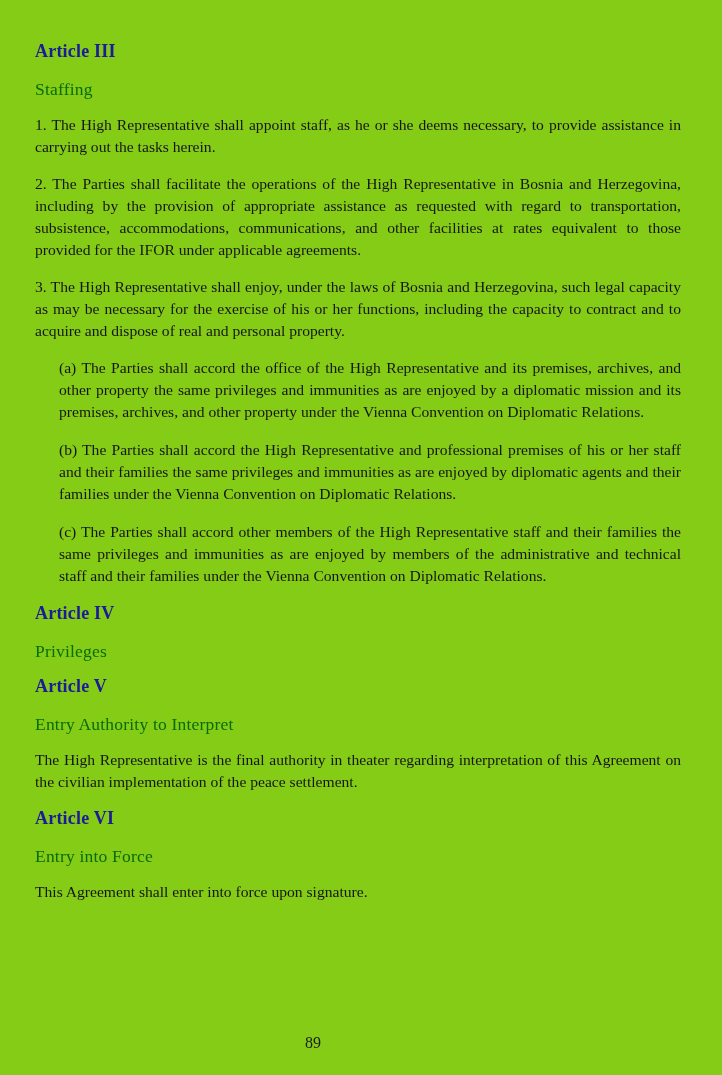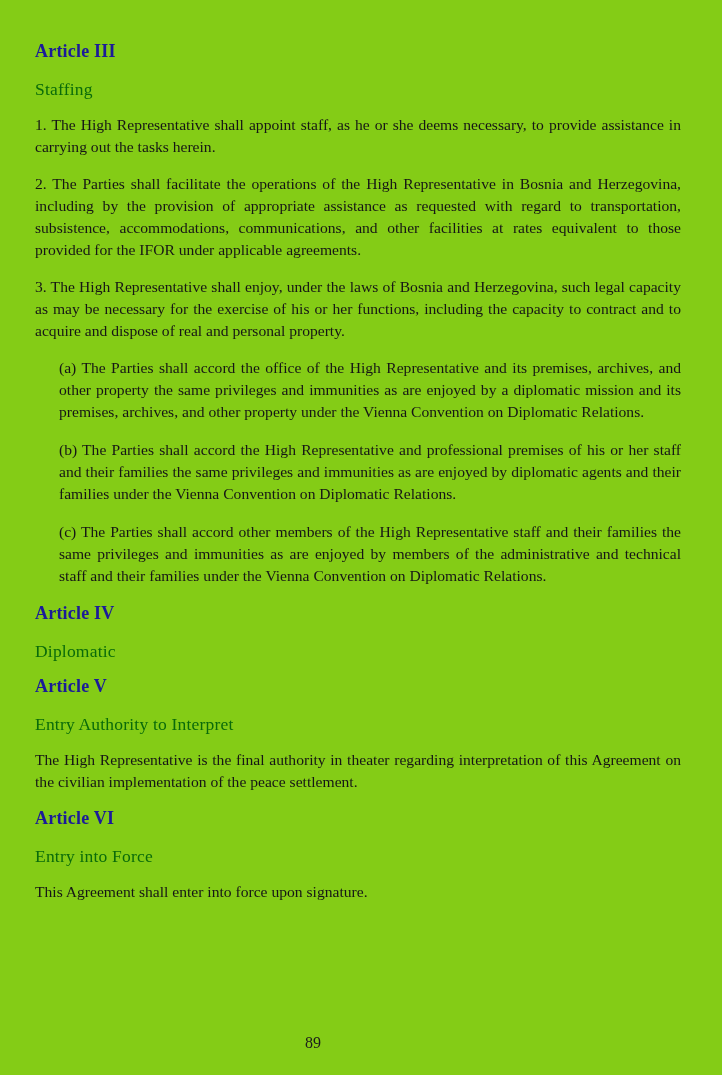--- a/index.html
+++ b/index.html
@@ -64,21 +64,21 @@
 
   <p class="para">1.  The High Representative shall appoint staff, as he or  she deems necessary, to provide assistance in carrying out the tasks herein.</p>
   <p class="para">2.  The Parties shall facilitate the operations of the High Representative in Bosnia and Herzegovina,  including by the provision of appropriate assistance as requested with regard to transportation, subsistence, accommodations, communications, and other  facilities at rates equivalent to those provided for the IFOR under applicable agreements.</p>
   <p class="para">3.  The High Representative shall enjoy, under the laws of Bosnia and Herzegovina, such legal capacity  as may be necessary for the exercise of his or her functions, including the capacity to contract and to acquire and dispose of real and personal property.</p>
 
   <p class="para para-indent">(a) The Parties shall accord the office of the High Representative and its premises, archives, and other property the same privileges and immunities as  are enjoyed by a diplomatic  mission and its premises, archives, and other property under the Vienna Convention on Diplomatic Relations.</p>
   <p class="para para-indent">(b) The  Parties shall  accord the High Representative and professional premises of his or her  staff  and  their families the same privileges and immunities as are enjoyed by diplomatic agents and their families under the Vienna Convention on Diplomatic Relations.</p>
   <p class="para para-indent">(c) The Parties shall accord other members of the High Representative staff and their families the same privileges and immunities as are enjoyed by members of the administrative and technical staff and their families under the Vienna Convention on Diplomatic Relations.</p>
 
   <h1 class="h-article">Article IV</h1>
-  <h2 class="h-sub">Diplomatic</h2>
+  <h2 class="h-sub">Privileges</h2>
 
   <h1 class="h-article">Article V</h1>
   <h2 class="h-sub">Entry Authority to Interpret</h2>
   <p class="para">The High Representative is the final authority in theater regarding interpretation of this Agreement on the civilian implementation of the peace settlement.</p>
 
   <h1 class="h-article">Article VI</h1>
   <h2 class="h-sub">Entry into Force</h2>
   <p class="para">This Agreement shall enter into force upon signature.</p>
 
   <div class="page-number">89</div>

